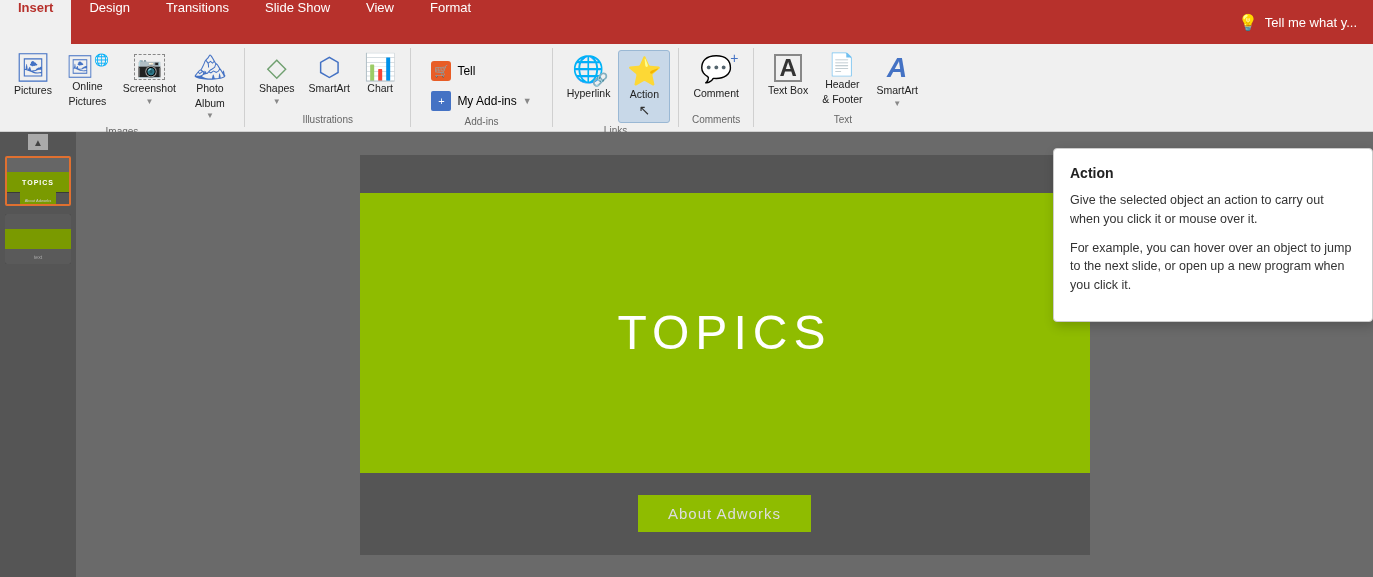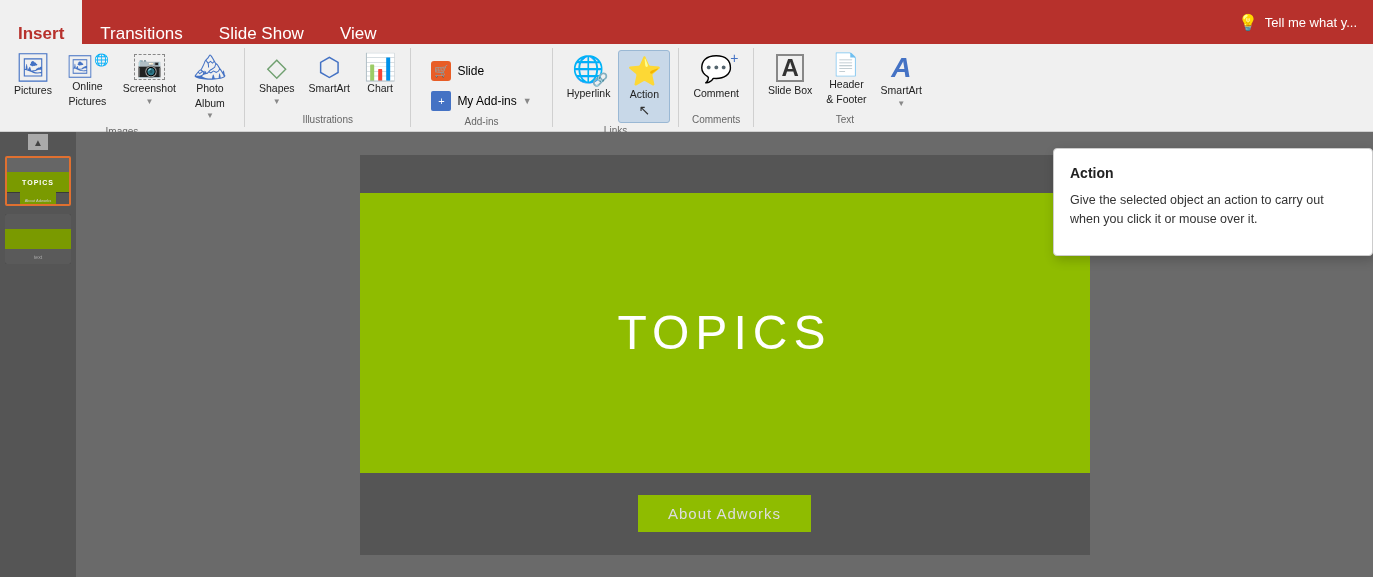--- a/index.html
+++ b/index.html
@@ -8,23 +8,23 @@
     
     .tab-bar {
       display: flex;
       background: #B7312C;
       height: 44px;
       align-items: stretch;
     }
     .tab {
       padding: 0 18px;
       display: flex;
-      align-items: flex-end;
+      align-items: flex-start;
       color: white;
-      font-size: 17px;
+      font-size: 13px;
       cursor: pointer;
       white-space: nowrap;
     }
     .tab.active {
       background: #f0f0f0;
       color: #B7312C;
       font-weight: 600;
     }
     .tab-spacer { flex: 1; }
     .tell-me {
@@ -266,27 +266,33 @@
     }
   </style>
 </head>
 <body>
 
 <div class="tab-bar">
   <div class="tab active">
     <span>Insert</span>
   </div>
   <div class="tab">
+    <span>Design</span>
+  </div>
+  <div class="tab">
     <span>Transitions</span>
   </div>
   <div class="tab">
     <span>Slide Show</span>
   </div>
   <div class="tab">
     <span>View</span>
+  </div>
+  <div class="tab">
+    <span>Format</span>
   </div>
   <div class="tab-spacer"></div>
   <div class="tell-me">
     <span class="tell-me-icon">💡</span>
     <span>Tell me what y...</span>
   </div>
 </div>
 
 <div class="ribbon">
 
@@ -338,21 +344,21 @@
         <span class="btn-label">Chart</span>
       </button>
     </div>
     <div class="ribbon-group-label">Illustrations</div>
   </div>
 
   <div class="ribbon-group" style="padding: 4px 12px;">
     <div class="ribbon-group-items" style="flex-direction:column; gap:4px; margin-top:6px;">
       <button class="addin-btn">
         <span class="addin-icon store-icon">🛒</span>
-        <span>Slide</span>
+        <span>Tell</span>
       </button>
       <button class="addin-btn">
         <span class="addin-icon myaddin-icon" style="font-size:11px; background:#4472c4; color:white; display:flex; align-items:center; justify-content:center; border-radius:2px;">+</span>
         <span>My Add-ins</span>
         <span style="font-size:9px; color:#888;">▼</span>
       </button>
     </div>
     <div class="ribbon-group-label">Add-ins</div>
   </div>
 
@@ -386,21 +392,21 @@
         <span class="btn-label">Comment</span>
       </button>
     </div>
     <div class="ribbon-group-label">Comments</div>
   </div>
 
   <div class="ribbon-group">
     <div class="ribbon-group-items">
       <button class="ribbon-btn">
         <span class="btn-icon" style="font-size:24px; color:#333; font-weight:bold; border: 2px solid #888; padding: 0 3px;">A</span>
-        <span class="btn-label">Slide Box</span>
+        <span class="btn-label">Text Box</span>
       </button>
       <button class="ribbon-btn" style="min-width:52px;">
         <span class="btn-icon" style="font-size:22px; color:#4472c4;">📄</span>
         <span class="btn-label">Header</span>
         <span class="btn-label">&amp; Footer</span>
       </button>
       <button class="ribbon-btn">
         <span class="btn-icon" style="font-size:28px; color:#4472c4; font-style:italic; font-weight:900;">A</span>
         <span class="btn-label">SmartArt</span>
         <span style="font-size:8px; color:#888;">▼</span>
@@ -447,17 +453,18 @@
         <div class="slide-bottom-green">
           <span>About Adworks</span>
         </div>
       </div>
     </div>
 
     <div class="tooltip-box">
       <div class="tooltip-title">Action</div>
       <div class="tooltip-body">
         <p>Give the selected object an action to carry out when you click it or mouse over it.</p>
+        <p>For example, you can hover over an object to jump to the next slide, or open up a new program when you click it.</p>
       </div>
     </div>
 
   </div>
 </div>
 
 </body></html>

